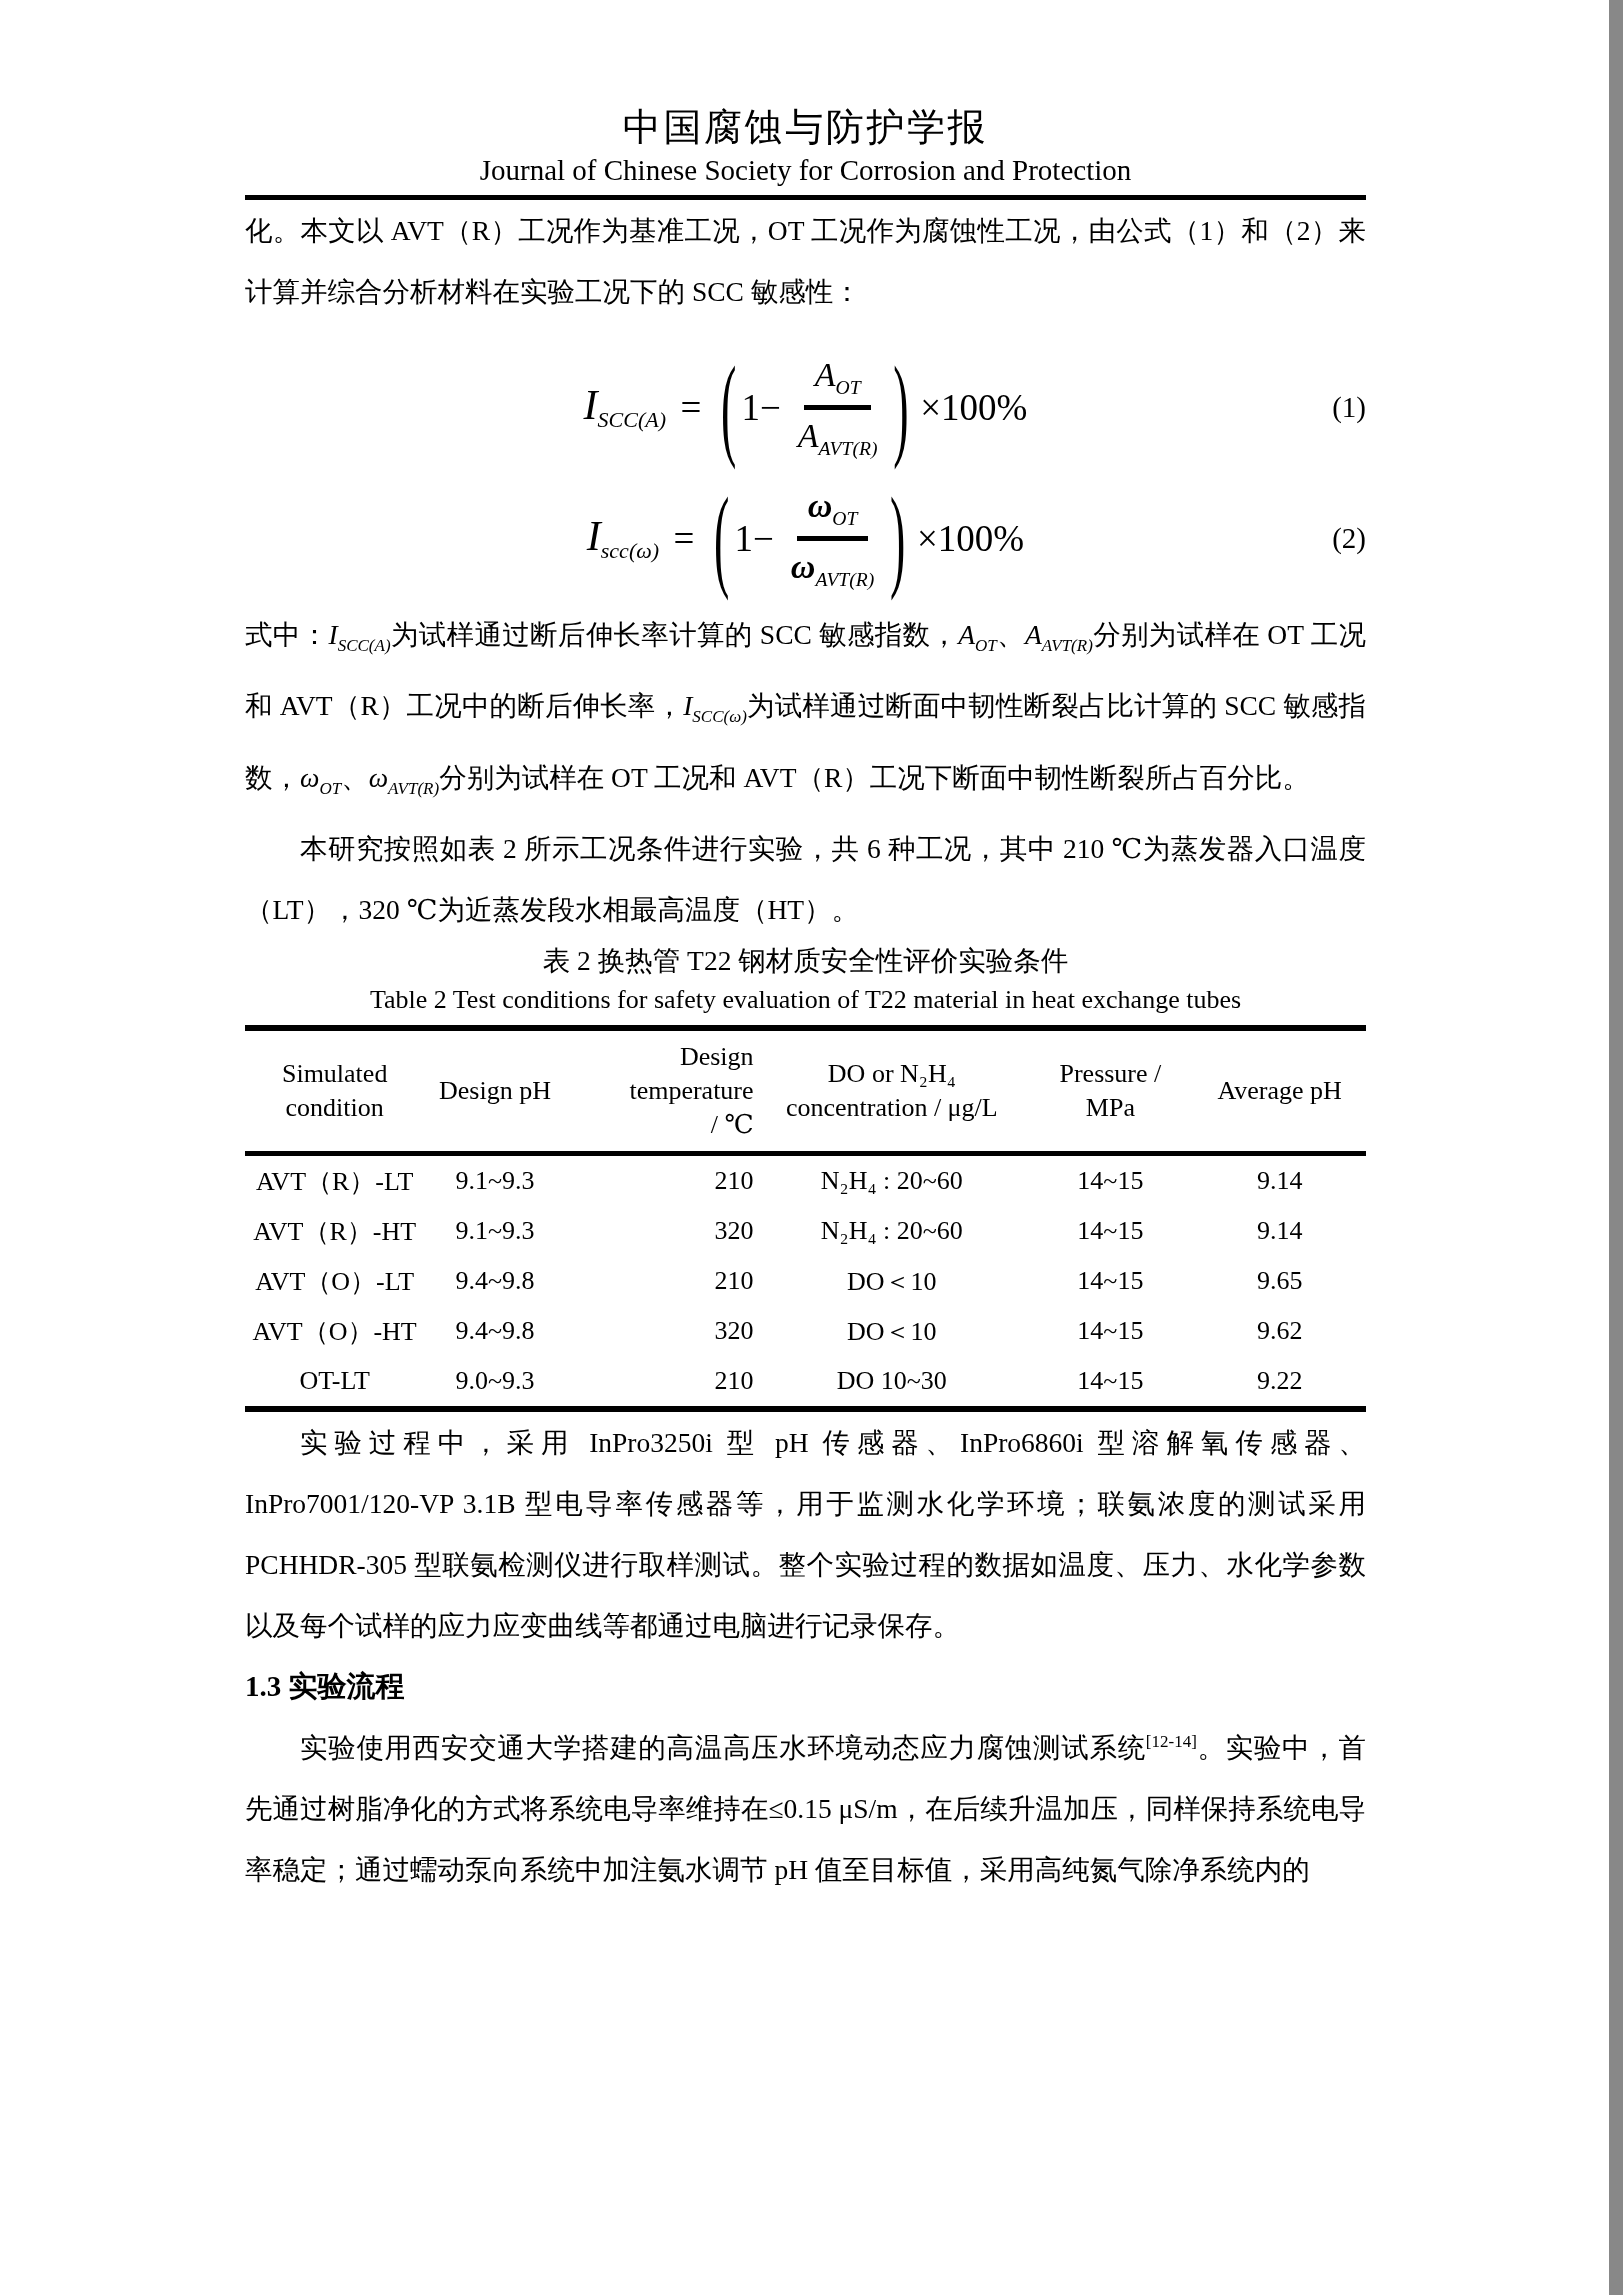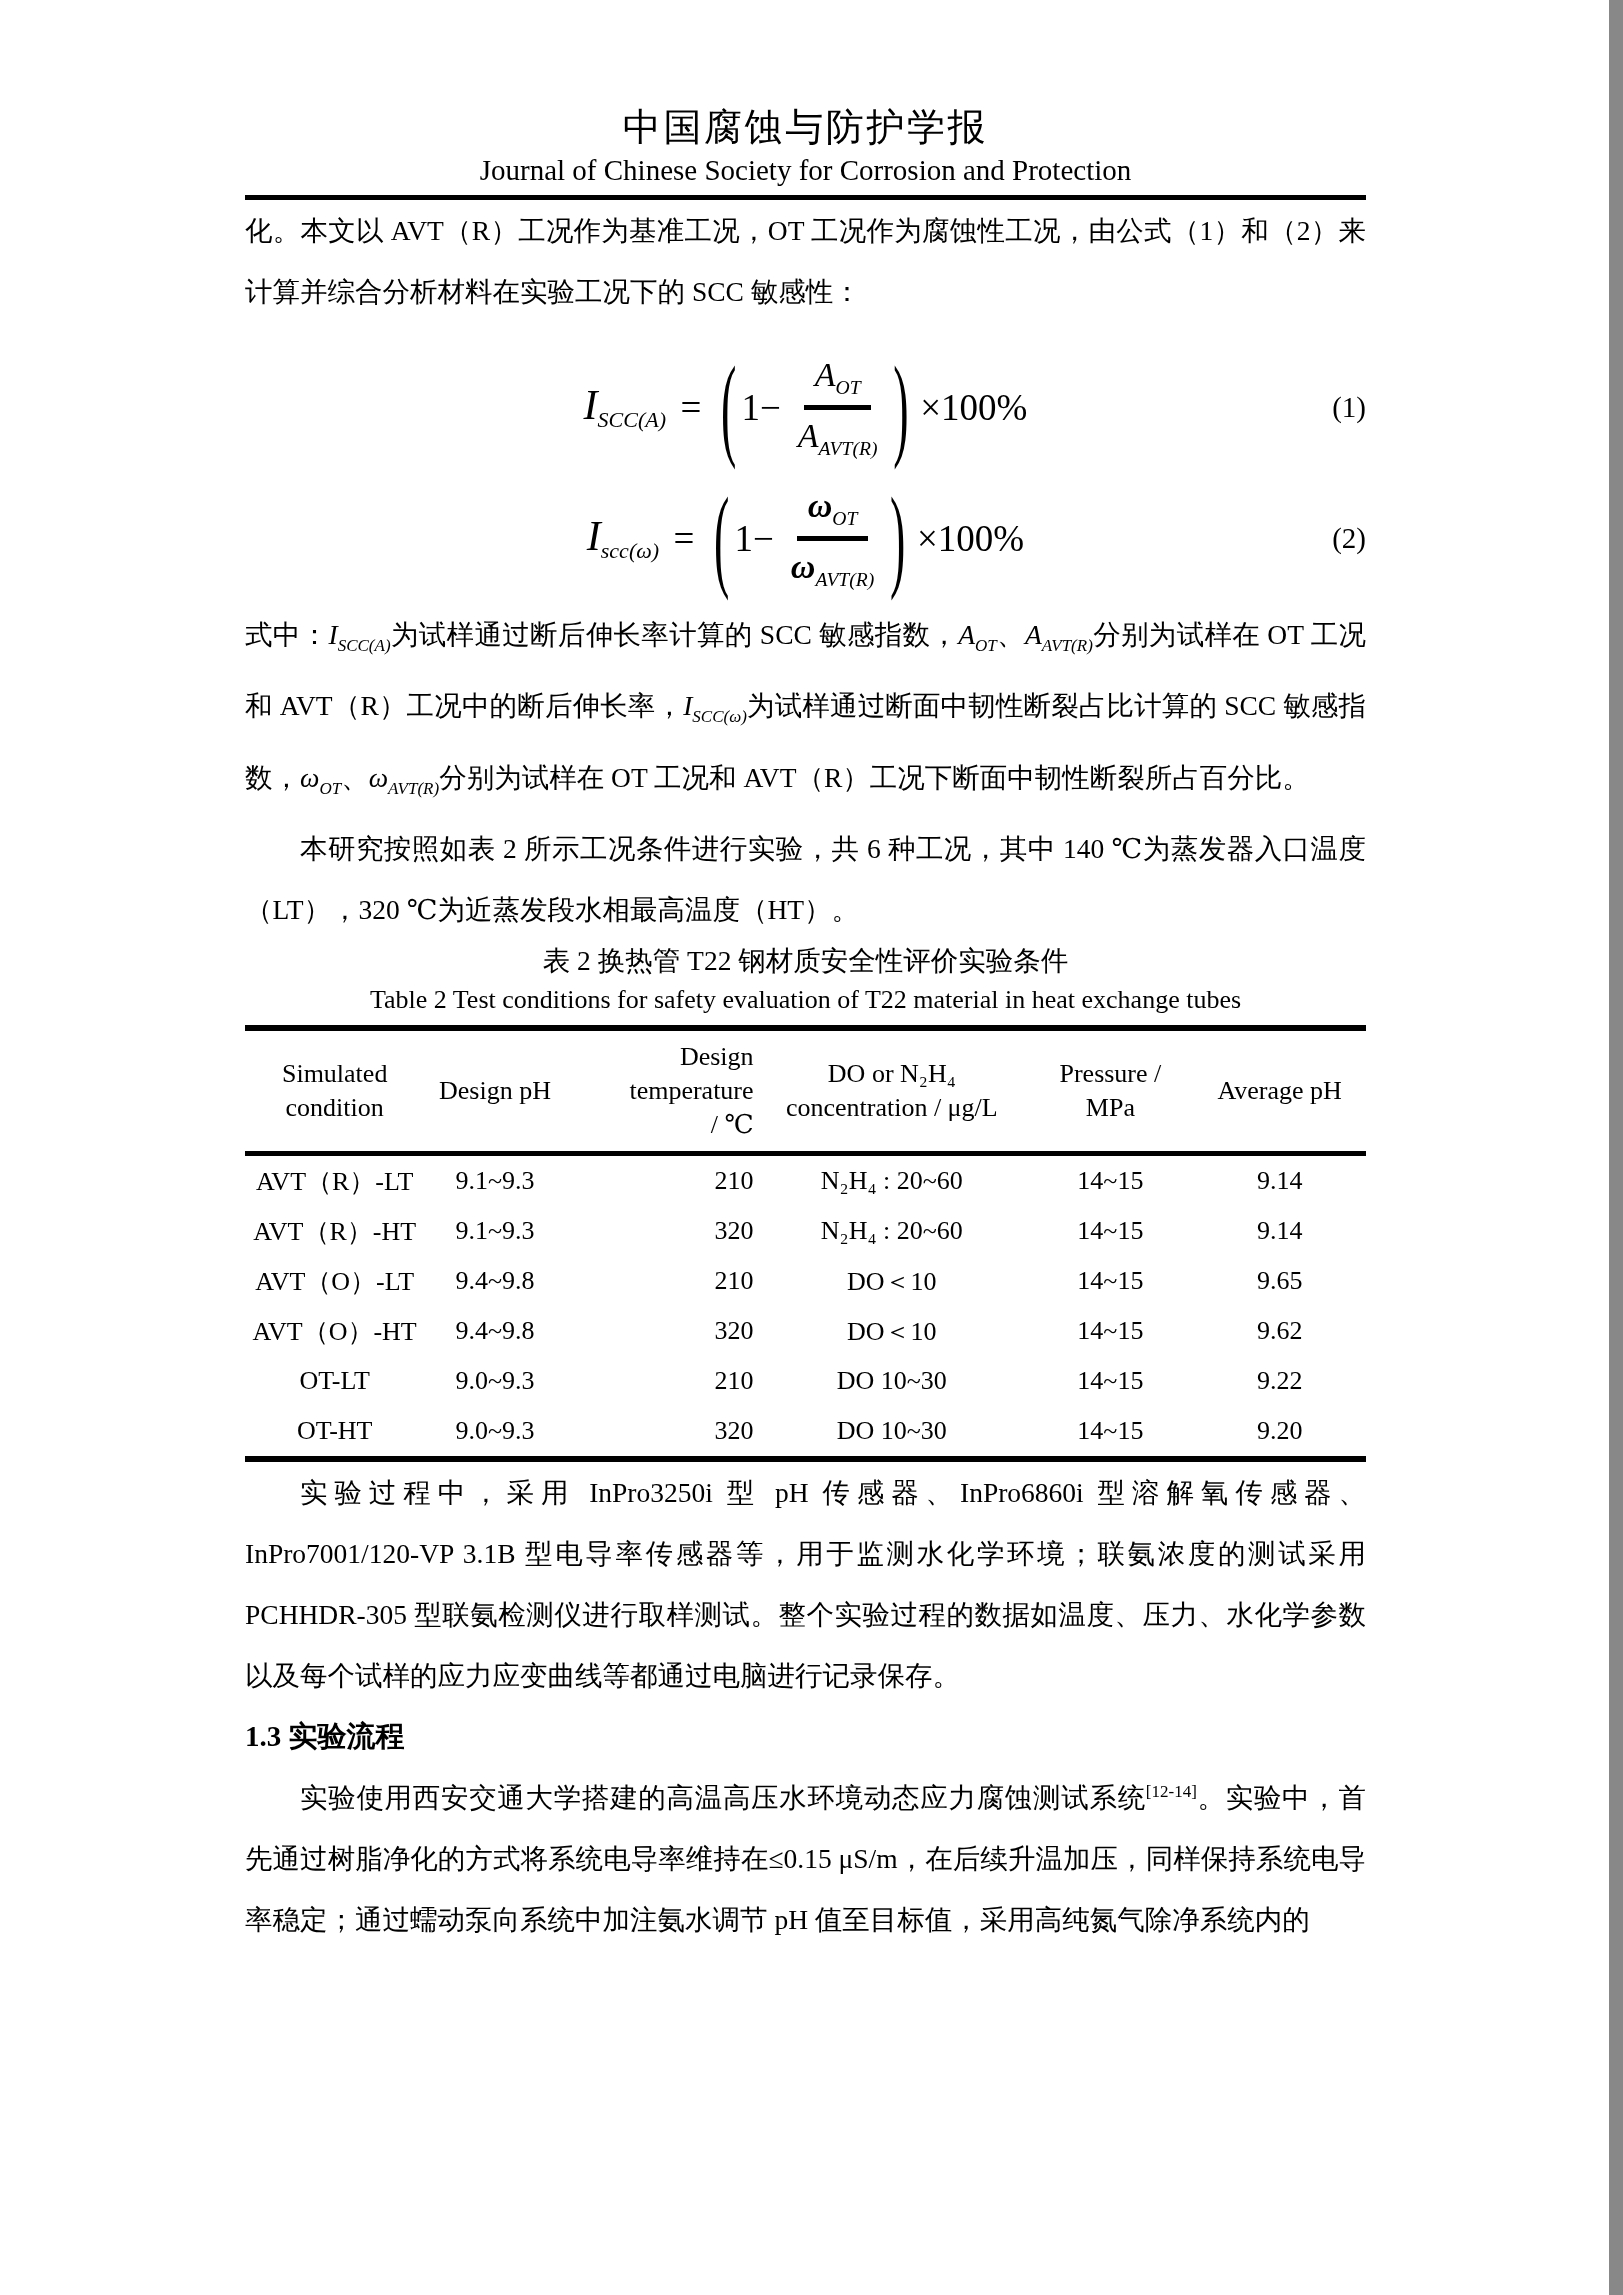--- a/index.html
+++ b/index.html
@@ -97,21 +97,21 @@
         <span class="fden"><i class="bold-omega">ω</i><sub>AVT(R)</sub></span>
       </span>
       <span class="eq-paren">)</span>
       <span class="eq-times">×100%</span>
     </span>
     <span class="eq-number">(2)</span>
   </div>
 
   <p class="body">式中：<span class="mvar"><i>I</i><sub>SCC(A)</sub></span>为试样通过断后伸长率计算的 SCC 敏感指数，<span class="mvar"><i>A</i><sub>OT</sub></span>、<span class="mvar"><i>A</i><sub>AVT(R)</sub></span>分别为试样在 OT 工况和 AVT（R）工况中的断后伸长率，<span class="mvar"><i>I</i><sub>SCC(ω)</sub></span>为试样通过断面中韧性断裂占比计算的 SCC 敏感指数，<span class="mvar"><i>ω</i><sub>OT</sub></span>、<span class="mvar"><i>ω</i><sub>AVT(R)</sub></span>分别为试样在 OT 工况和 AVT（R）工况下断面中韧性断裂所占百分比。</p>
 
-  <p class="body indent">本研究按照如表 2 所示工况条件进行实验，共 6 种工况，其中 140 ℃为蒸发器入口温度（LT），320 ℃为近蒸发段水相最高温度（HT）。</p>
+  <p class="body indent">本研究按照如表 2 所示工况条件进行实验，共 6 种工况，其中 210 ℃为蒸发器入口温度（LT），320 ℃为近蒸发段水相最高温度（HT）。</p>
 
   <p class="cap-zh">表 2 换热管 T22 钢材质安全性评价实验条件</p>
   <p class="cap-en">Table 2 Test conditions for safety evaluation of T22 material in heat exchange tubes</p>
 
   <table class="cond">
     <thead>
       <tr>
           <th>Simulated
 condition</th>
           <th>Design pH</th>
@@ -158,28 +158,20 @@
           <td>9.62</td>
         </tr>
         <tr>
           <td>OT-LT</td>
           <td>9.0~9.3</td>
           <td>210</td>
           <td>DO 10~30</td>
           <td>14~15</td>
           <td>9.22</td>
         </tr>
-        <tr>
-          <td>OT-HT</td>
-          <td>9.0~9.3</td>
-          <td>320</td>
-          <td>DO 10~30</td>
-          <td>14~15</td>
-          <td>9.20</td>
-        </tr>
       </tbody>
   </table>
 
   <p class="body indent">实验过程中，采用 InPro3250i 型 pH 传感器、InPro6860i 型溶解氧传感器、InPro7001/120-VP 3.1B 型电导率传感器等，用于监测水化学环境；联氨浓度的测试采用 PCHHDR-305 型联氨检测仪进行取样测试。整个实验过程的数据如温度、压力、水化学参数以及每个试样的应力应变曲线等都通过电脑进行记录保存。</p>
 
 
   <h3 class="sec">1.3 实验流程</h3>
 
   <p class="body indent">实验使用西安交通大学搭建的高温高压水环境动态应力腐蚀测试系统<sup>[12-14]</sup>。实验中，首先通过树脂净化的方式将系统电导率维持在≤0.15 μS/m，在后续升温加压，同样保持系统电导率稳定；通过蠕动泵向系统中加注氨水调节 pH 值至目标值，采用高纯氮气除净系统内的</p>
 

